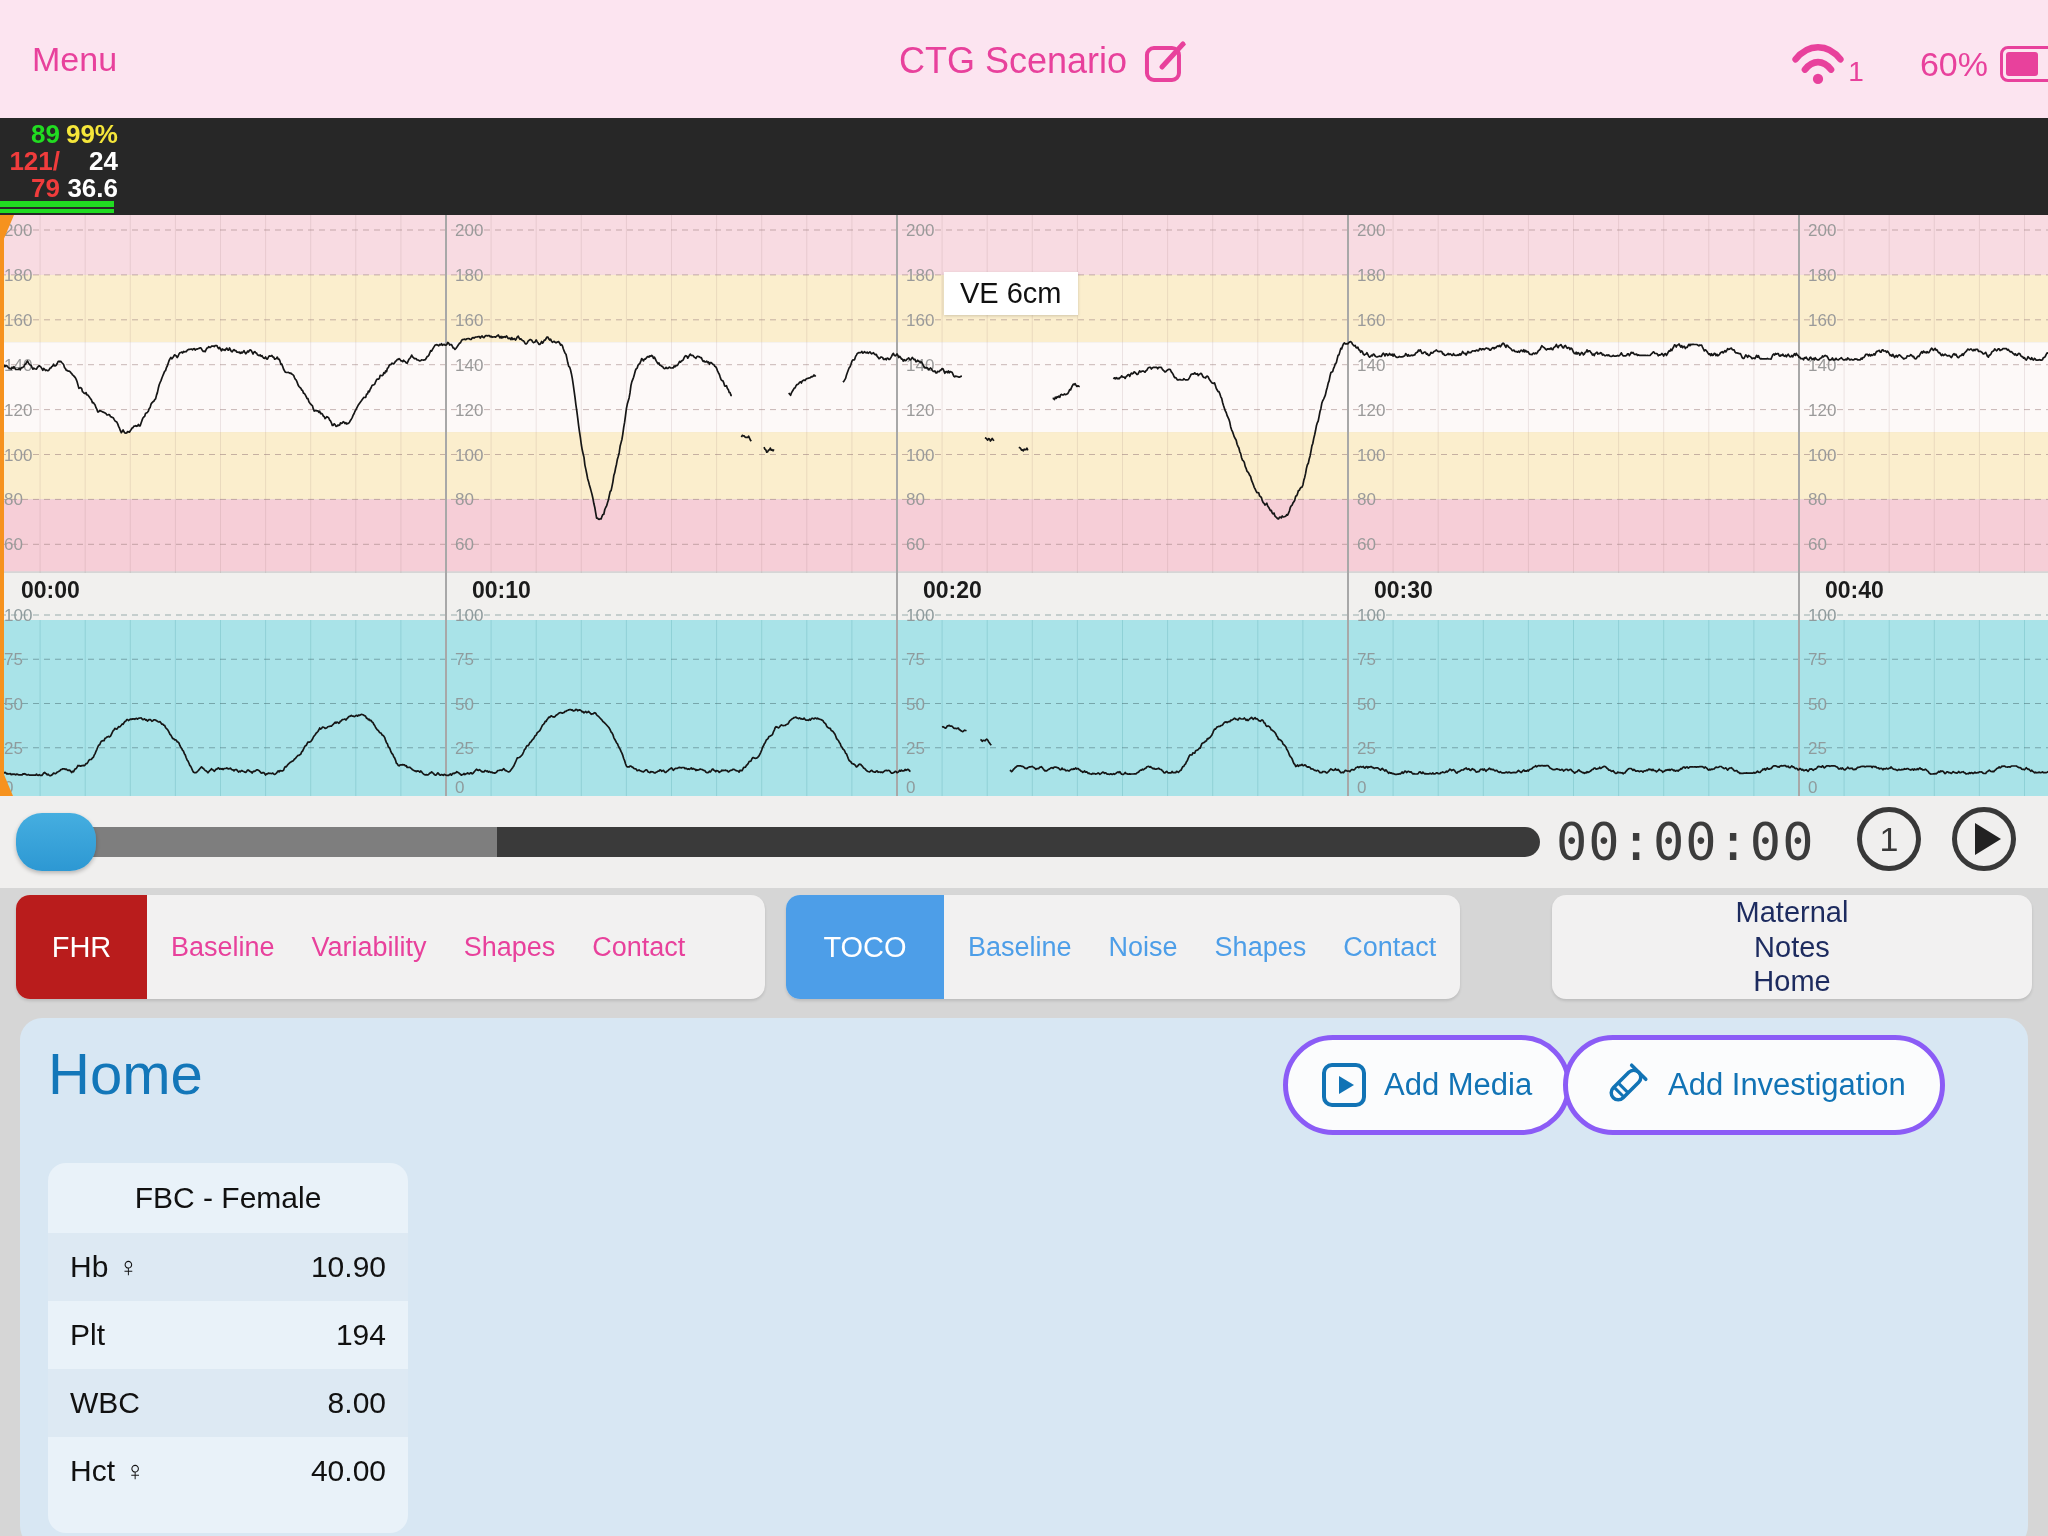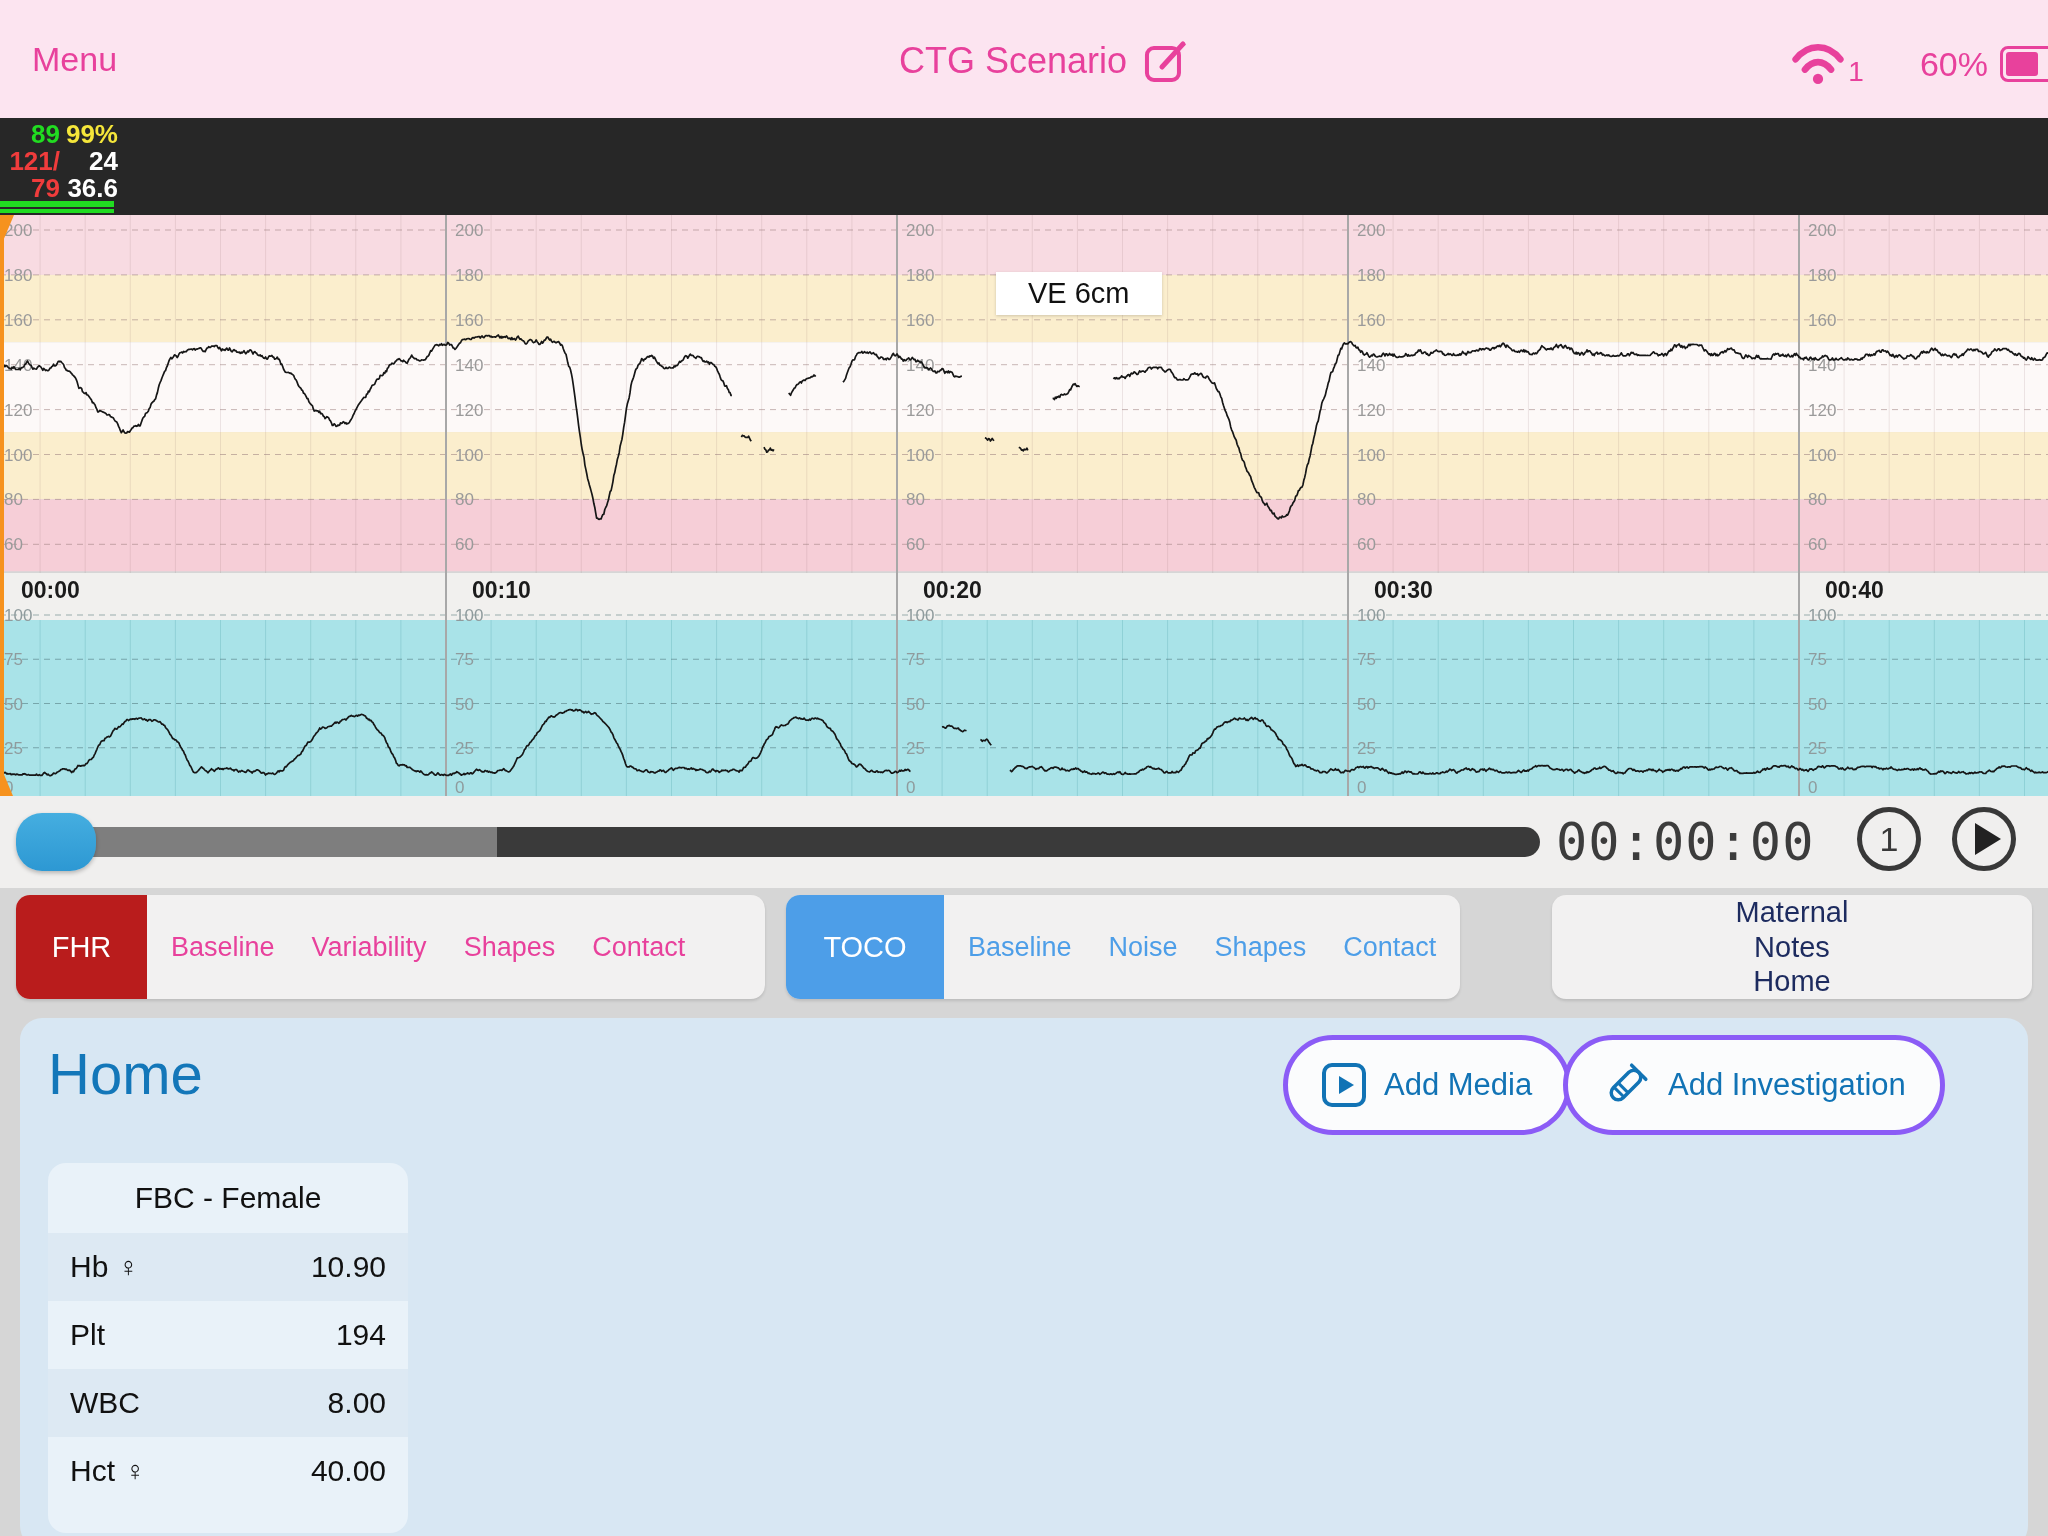--- a/index.html
+++ b/index.html
@@ -21,21 +21,21 @@
   .vrow{display:flex;width:118px;justify-content:flex-end;font-weight:bold;font-size:26px;line-height:27px;align-items:flex-end;}
   .vrow span{text-align:right;}
   .vrow .c1{width:58px;}
   .vrow .c2{width:58px;}
   .vitals-stack{position:absolute;left:0;top:3px;}
   .gbar1{position:absolute;left:0;top:83px;width:114px;height:6px;background:#21dc21;}
   .gbar2{position:absolute;left:0;top:91px;width:114px;height:4px;background:#21dc21;}
   
   .chart-wrap{position:absolute;left:0;top:215px;width:2048px;height:581px;}
   .chart-wrap svg{display:block;}
-  .ve-note{position:absolute;left:996px;top:57px;background:#ffffff;padding:5px 32px;
+  .ve-note{position:absolute;left:944px;top:57px;background:#ffffff;padding:5px 16px;
            font-size:29px;color:#111;box-shadow:0 1px 3px rgba(0,0,0,.18);}
   
   .timeline{position:absolute;left:0;top:796px;width:2048px;height:92px;background:#f0efee;}
   .track-gray{position:absolute;left:40px;top:31px;width:457px;height:30px;background:#7e7e7e;border-radius:15px 0 0 15px;}
   .track-dark{position:absolute;left:497px;top:31px;width:1043px;height:30px;background:#3a3a3a;border-radius:0 15px 15px 0;}
   .thumb{position:absolute;left:16px;top:17px;width:80px;height:58px;border-radius:26px;
          background:linear-gradient(#45aee0,#2d98d3);box-shadow:0 2px 4px rgba(0,0,0,.25);cursor:pointer;}
   .clock{position:absolute;left:1556px;top:16px;font-family:"DejaVu Sans Mono",monospace;
          font-size:52px;color:#3c3c3c;letter-spacing:1px;}
   .circ{position:absolute;top:11px;width:64px;height:64px;border:5px solid #383838;border-radius:50%;

